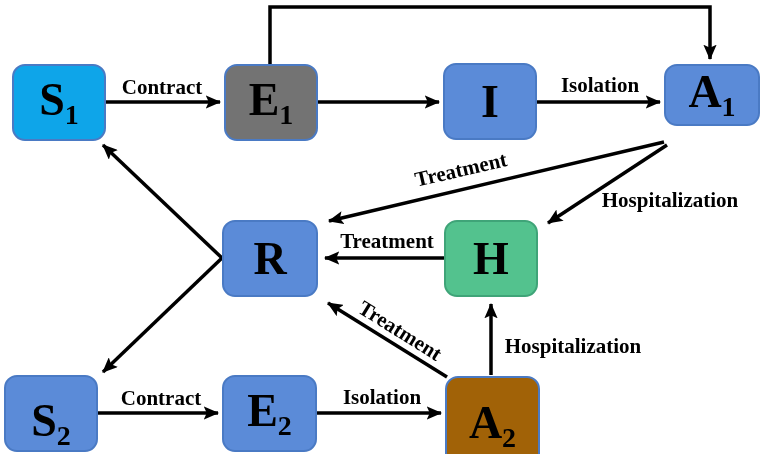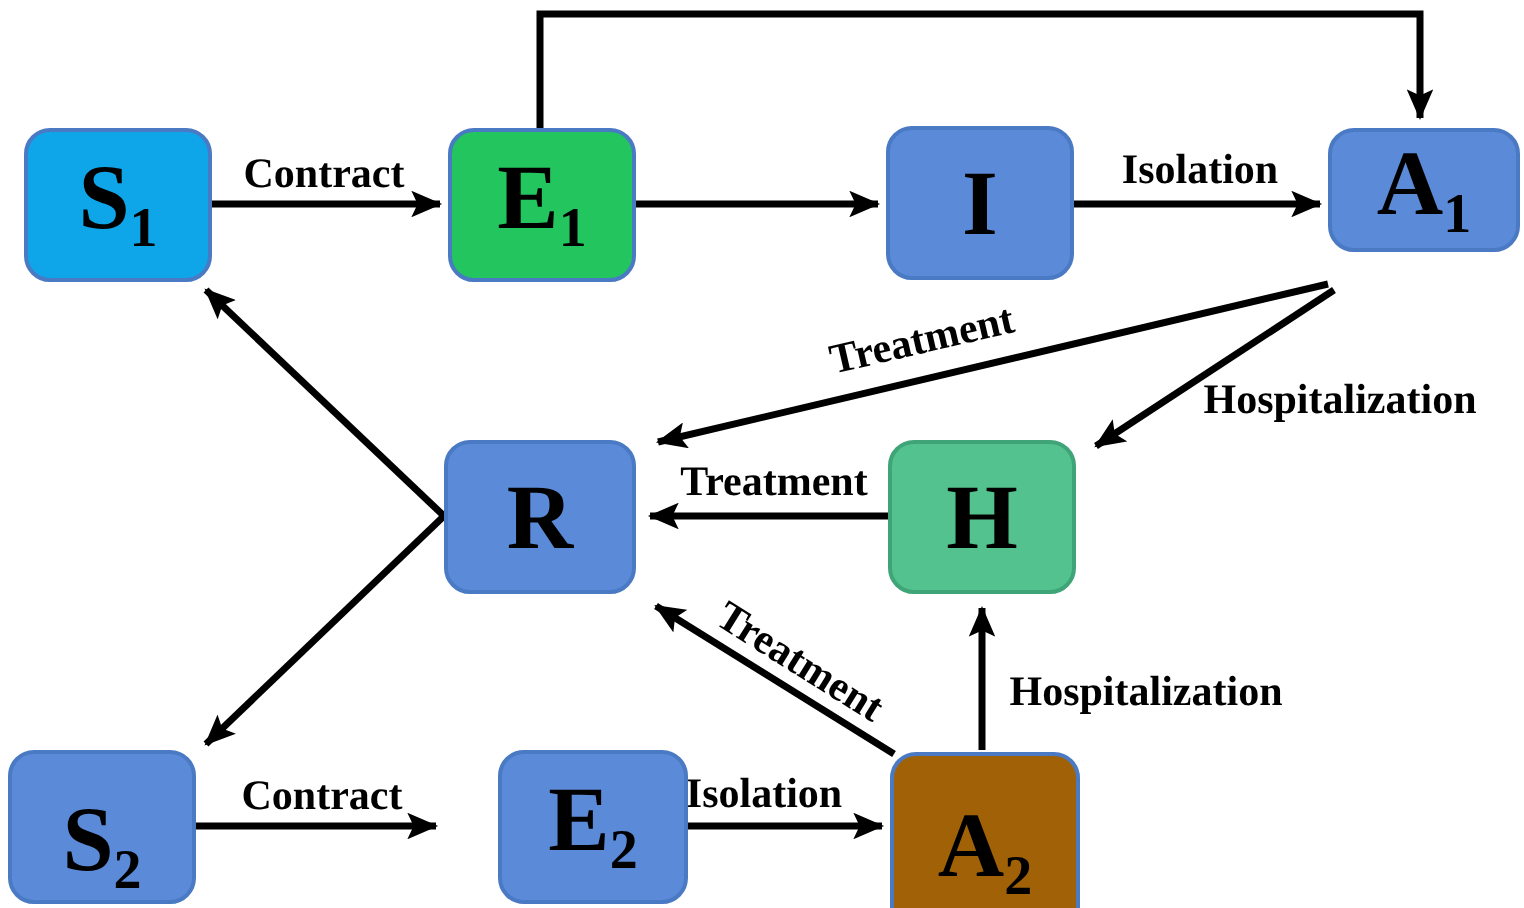--- a/index.html
+++ b/index.html
@@ -87,37 +87,37 @@
     <div class="edge-label" style="left: 461px; top: 170px; color: rgb(0, 0, 0); transform: translate(-50%, -50%) rotate(-13deg);">Treatment</div>
     <div class="edge-label" style="left: 670px; top: 200px; color: rgb(0, 0, 0); transform: translate(-50%, -50%) rotate(0deg);">Hospitalization</div>
     <div class="edge-label" style="left: 387px; top: 241px; color: rgb(0, 0, 0); transform: translate(-50%, -50%) rotate(0deg);">Treatment</div>
     <div class="edge-label" style="left: 400px; top: 331px; color: rgb(0, 0, 0); transform: translate(-50%, -50%) rotate(32deg);">Treatment</div>
     <div class="edge-label" style="left: 573px; top: 346px; color: rgb(0, 0, 0); transform: translate(-50%, -50%) rotate(0deg);">Hospitalization</div>
     <div class="edge-label" style="left: 161px; top: 398px; color: rgb(0, 0, 0); transform: translate(-50%, -50%) rotate(0deg);">Contract</div>
     <div class="edge-label" style="left: 382px; top: 397px; color: rgb(0, 0, 0); transform: translate(-50%, -50%) rotate(0deg);">Isolation</div>
     <div class="node" style="left: 12px; top: 64px; width: 94px; height: 77px; background: #0ea5e9; border-color: rgb(74, 122, 196);">
       <span class="node-letter">S<span class="node-sub">1</span></span>
     </div>
-    <div class="node" style="left: 224px; top: 64px; width: 94px; height: 77px; background: #22c55e; border-color: rgb(74, 122, 196);">
+    <div class="node" style="left: 224px; top: 64px; width: 94px; height: 77px; background: #737373; border-color: rgb(74, 122, 196);">
       <span class="node-letter">E<span class="node-sub">1</span></span>
     </div>
     <div class="node" style="left: 443px; top: 63px; width: 94px; height: 77px; background: rgb(91, 139, 216); border-color: rgb(74, 122, 196);">
       <span class="node-letter">I</span>
     </div>
     <div class="node" style="left: 664px; top: 64px; width: 96px; height: 62px; background: rgb(91, 139, 216); border-color: rgb(74, 122, 196);">
       <span class="node-letter">A<span class="node-sub">1</span></span>
     </div>
     <div class="node" style="left: 222px; top: 220px; width: 96px; height: 77px; background: rgb(91, 139, 216); border-color: rgb(74, 122, 196);">
       <span class="node-letter">R</span>
     </div>
     <div class="node" style="left: 444px; top: 220px; width: 94px; height: 77px; background: rgb(83, 194, 142); border-color: rgb(63, 164, 120);">
       <span class="node-letter">H</span>
     </div>
     <div class="node" style="left: 4px; top: 375px; width: 94px; height: 77px; background: rgb(91, 139, 216); border-color: rgb(74, 122, 196); align-items: flex-end;">
       <span class="node-letter">S<span class="node-sub">2</span></span>
     </div>
-    <div class="node" style="left: 222px; top: 375px; width: 95px; height: 77px; background: rgb(91, 139, 216); border-color: rgb(74, 122, 196); margin-left: 27px;">
+    <div class="node" style="left: 222px; top: 375px; width: 95px; height: 77px; background: rgb(91, 139, 216); border-color: rgb(74, 122, 196);">
       <span class="node-letter">E<span class="node-sub">2</span></span>
     </div>
     <div class="node" style="left: 445px; top: 376px; width: 95px; height: 100px; background: #a16207; border-color: rgb(74, 122, 196);">
       <span class="node-letter">A<span class="node-sub">2</span></span>
     </div>
   </div>
 
 </body></html>

